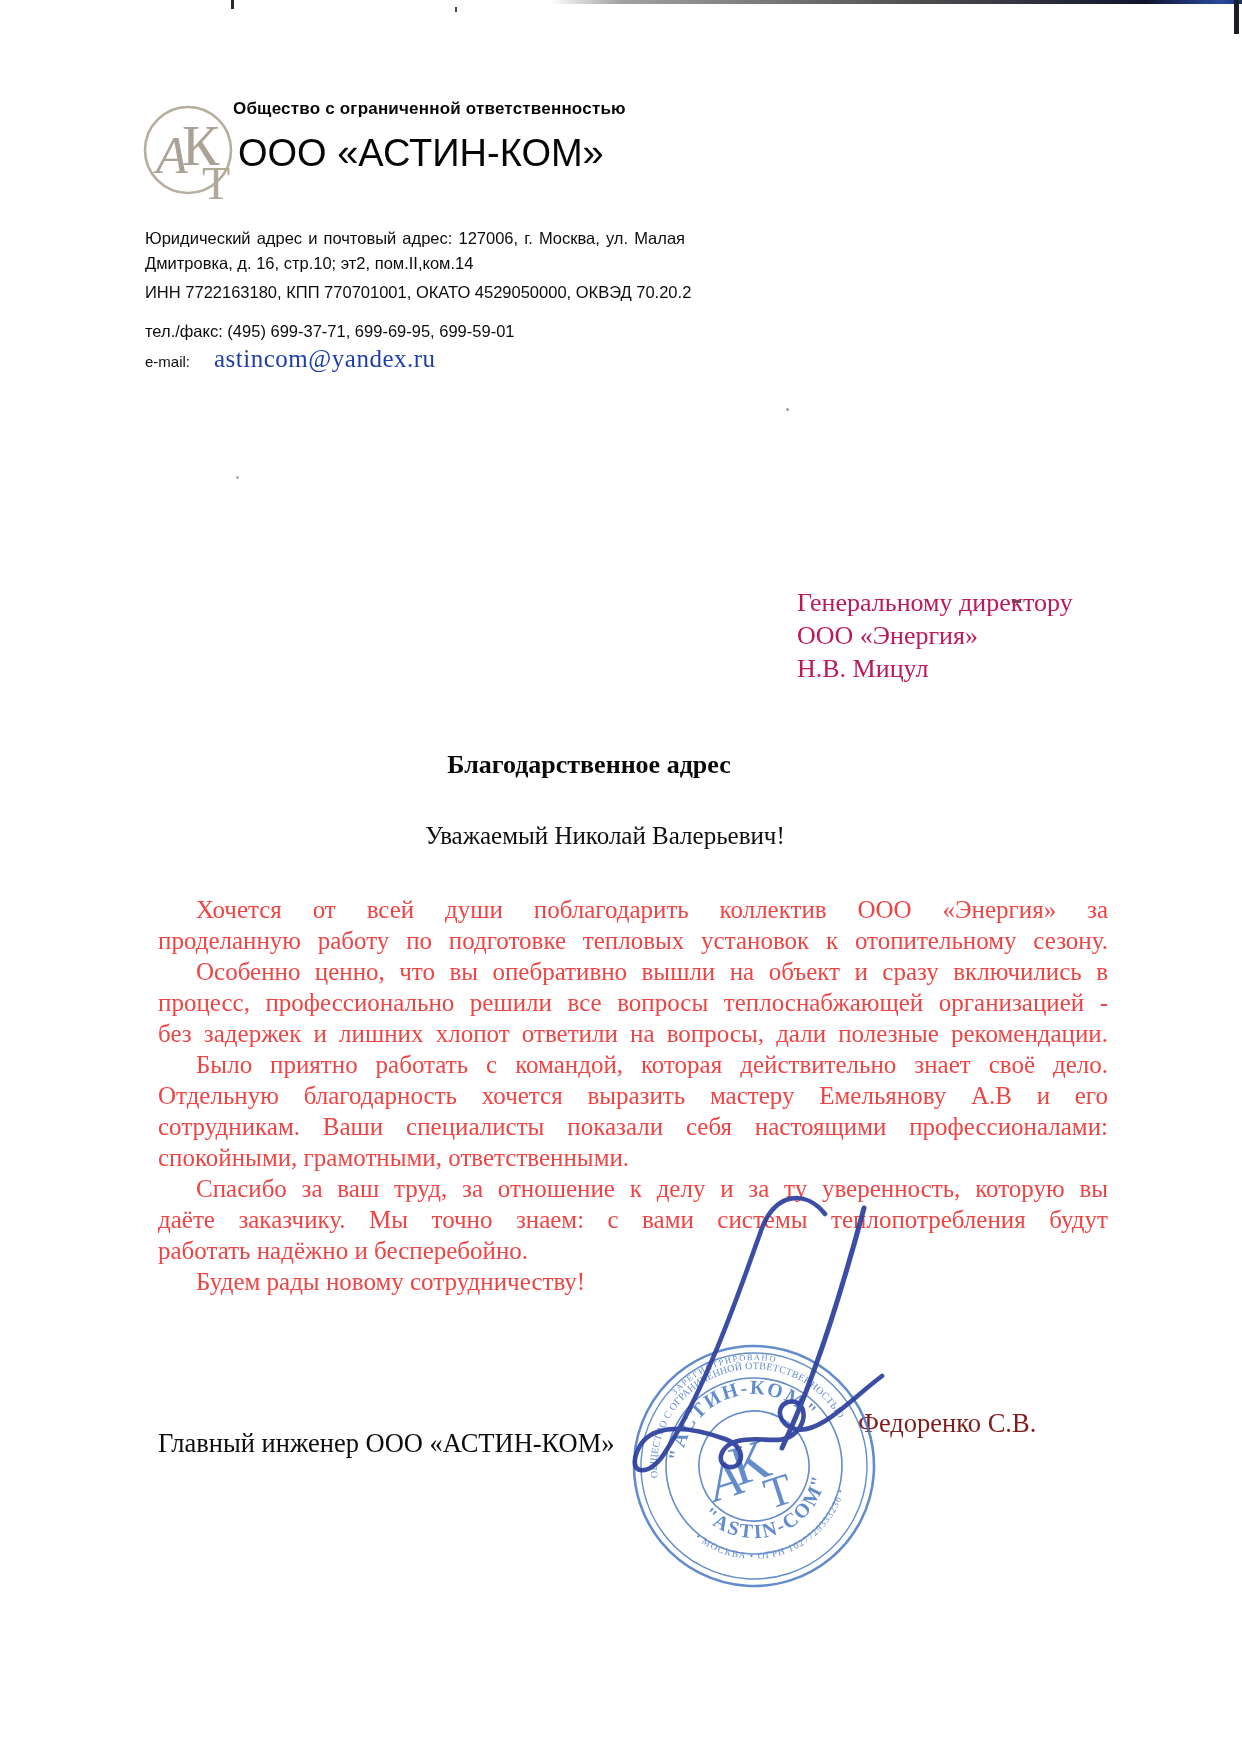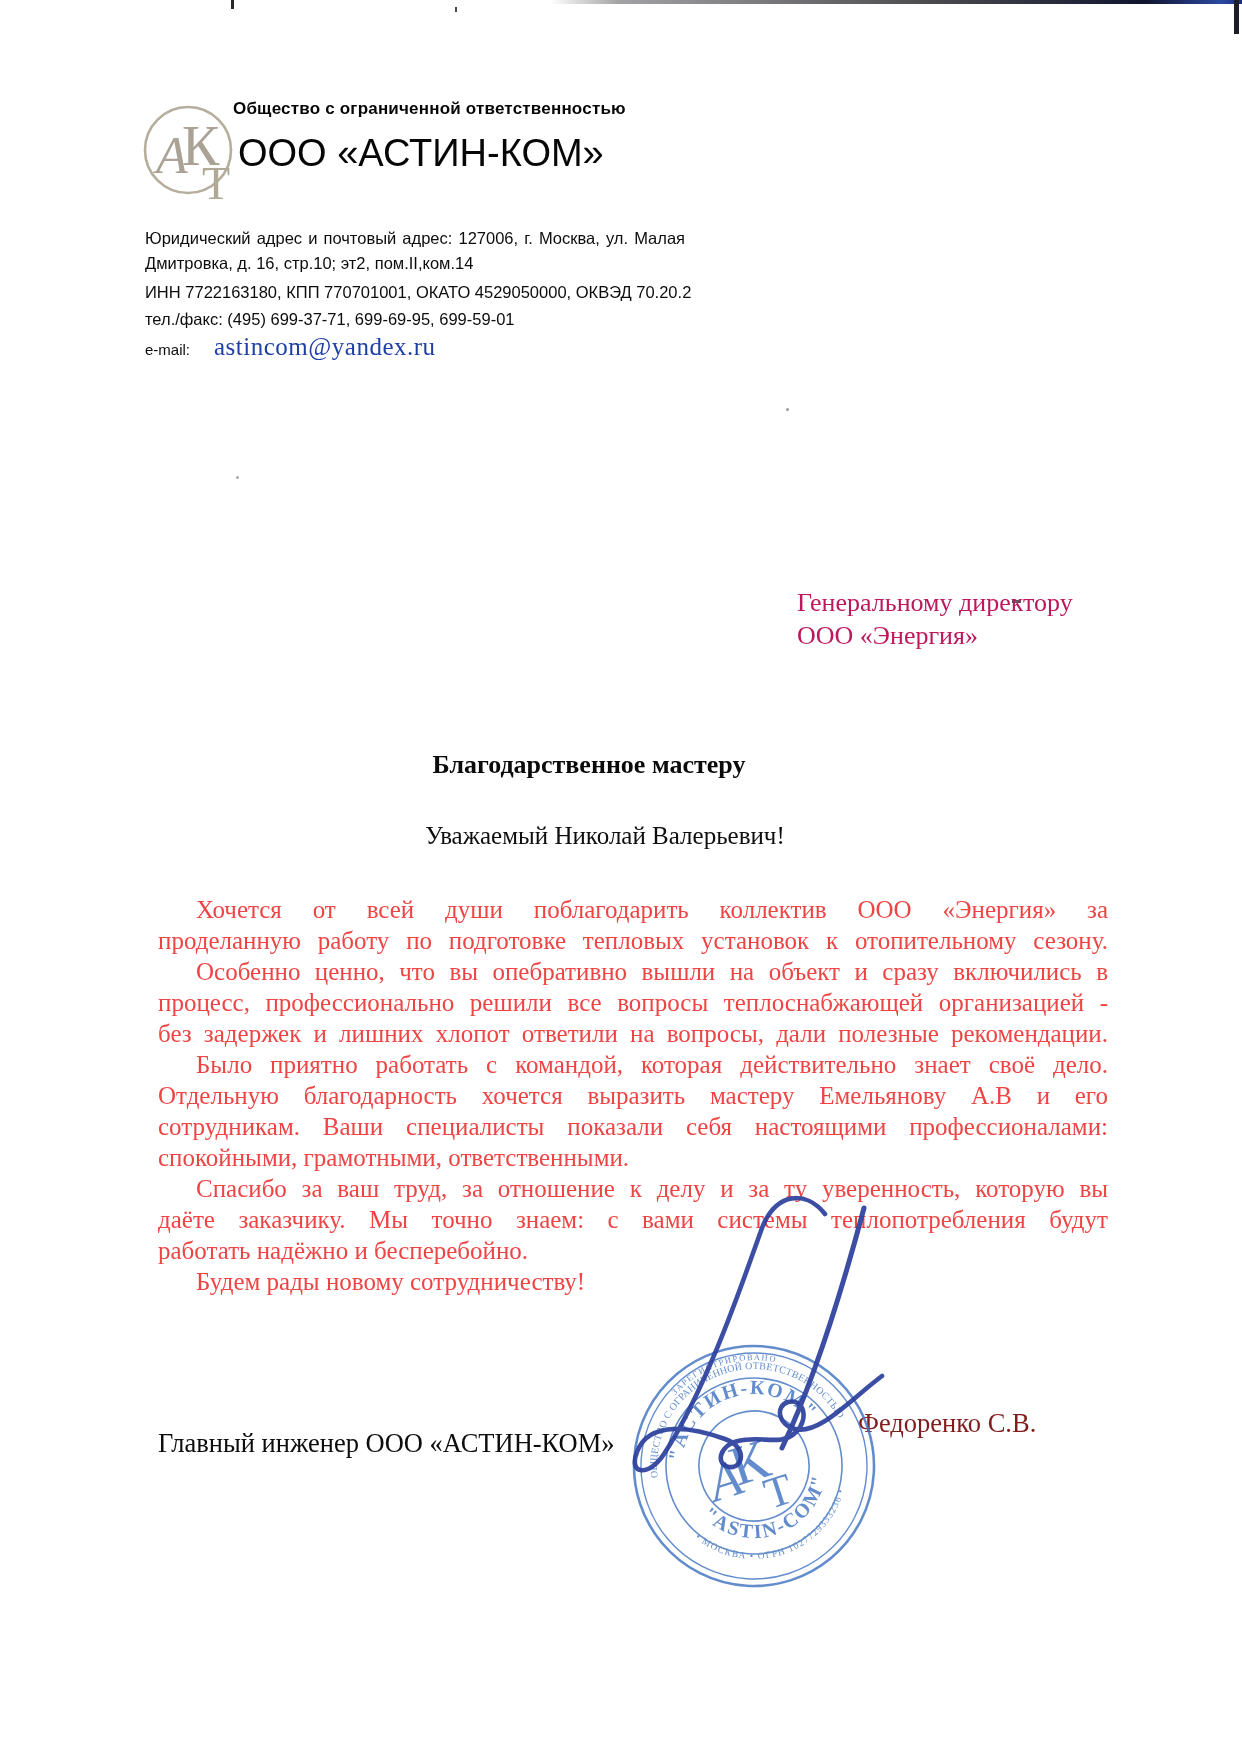--- a/index.html
+++ b/index.html
@@ -41,21 +41,21 @@
     font-size: 38px; font-weight: 500; color: #060606; margin-left: 8px;
   }
   
   .contacts {
     position: absolute; left: 145px; top: 226px; width: 540px;
     font-family: "Liberation Sans", sans-serif;
     font-size: 16.5px; line-height: 24.5px; color: #0c0c0c; font-weight: 500;
   }
   .contacts .addr { text-align: justify; }
   .contacts .inn  { margin-top: 5px; white-space: nowrap; }
-  .contacts .phone{ margin-top: 2px; white-space: nowrap; }
+  .contacts .phone{ margin-top: 14px; white-space: nowrap; }
   .email-row { margin-top: 4px; white-space: nowrap; }
   .email-label { font-size: 15px; font-weight: 500; }
   .email-value {
     font-family: "Liberation Serif", serif;
     font-size: 25px; color: #1e3fa6; margin-left: 24px; letter-spacing: .5px;
   }
   
   .recipient {
     position: absolute; left: 797px; top: 586px;
     font-size: 26px; line-height: 33px; color: #be185d;
@@ -120,23 +120,24 @@
     <p class="inn">ИНН 7722163180, КПП 770701001, ОКАТО 4529050000, ОКВЭД 70.20.2</p>
     <p class="phone">тел./факс: (495) 699-37-71, 699-69-95, 699-59-01</p>
     <p class="email-row">
       <span class="email-label">e-mail:</span><span class="email-value">astincom@yandex.ru</span>
     </p>
   </div>
 
   <div class="recipient">
     <div>Генеральному директору</div>
     <div>ООО «Энергия»</div>
+    <div>Н.В. Мицул</div>
   </div>
 
-  <div class="title">Благодарственное мастеру</div>
+  <div class="title">Благодарственное адрес</div>
   <div class="salutation">Уважаемый  Николай Валерьевич!</div>
   <div class="body-block" id="body-block">
       <div class="bline j i">Хочется от всей души поблагодарить коллектив ООО «Энергия» за</div>
       <div class="bline j">проделанную работу по подготовке тепловых установок к отопительному сезону.</div>
       <div class="bline j i">Особенно ценно, что вы опебративно вышли на объект и сразу включились в</div>
       <div class="bline j">процесс, профессионально решили все вопросы теплоснабжающей организацией -</div>
       <div class="bline j">без задержек и лишних хлопот ответили на вопросы, дали полезные рекомендации.</div>
       <div class="bline j i">Было приятно работать с командой, которая действительно знает своё дело.</div>
       <div class="bline j">Отдельную благодарность хочется выразить мастеру Емельянову А.В и его</div>
       <div class="bline j">сотрудникам. Ваши специалисты показали себя настоящими профессионалами:</div>

